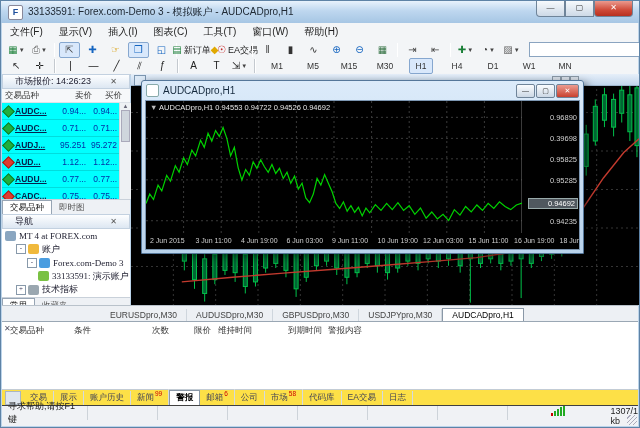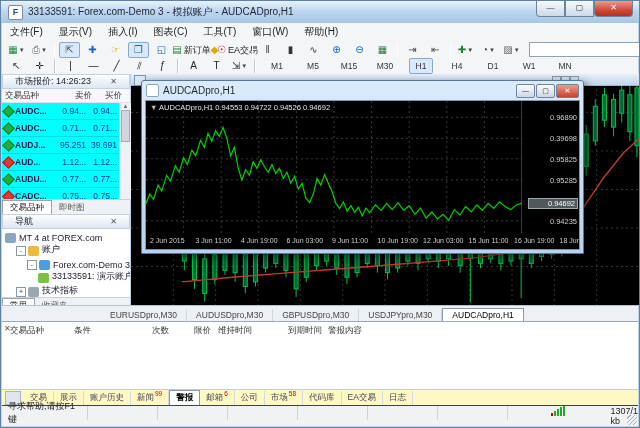--- a/index.html
+++ b/index.html
@@ -37,33 +37,33 @@
   
   .panel-h{position:absolute;left:1px;width:128px;height:15px;background:linear-gradient(#fdfeff,#dde7f2);
     border:1px solid #c3d1e0;font-size:9px;color:#223;display:flex;align-items:center;justify-content:space-between;
     padding:0 12px;box-sizing:border-box;}
   .panel-x{font-size:8px;color:#555;}
   .mw-cols{position:absolute;left:1px;top:88px;width:128px;height:14px;background:#f6f8fa;border-bottom:1px solid #dde2e8;
     display:grid;grid-template-columns:54px 33px 30px;font-size:8.5px;color:#333;align-items:center;box-sizing:border-box;padding-left:3px;}
   .mw-rows{position:absolute;left:1px;top:102px;width:117px;}
   .mw-row{height:16px;display:grid;grid-template-columns:13px 41px 32px 31px;align-items:center;background:#0ff;
     border-bottom:1px solid #0dd;}
-  .mw-sym{font-size:8.5px;color:#05224d;font-weight:bold;}
+  .mw-sym{font-size:8.5px;color:#05224d;font-weight:bold;text-decoration:underline;}
   .mw-px{font-size:8.5px;color:#0331a5;text-align:right;padding-right:2px;}
   .dia{width:7px;height:7px;transform:rotate(45deg);margin-left:2px;border:1px solid #064;}
   .dia.up{background:#1fae3d;border-color:#0c7a26;}
   .dia.down{background:#e03a2f;border-color:#9c1f16;}
   .mw-scroll{position:absolute;left:118px;top:102px;width:11px;height:96px;background:#eef1f4;border-left:1px solid #d4d9de;
     font-size:6px;color:#667;text-align:center;}
   .tabstrip{position:absolute;left:1px;width:128px;height:16px;background:#eef1f5;border-top:1px solid #c9d1da;
     display:flex;font-size:8.5px;color:#555;align-items:flex-end;}
   .tab{padding:1px 7px 2px 7px;}
   .tab.active{background:#fff;border:1px solid #97a5b4;border-bottom:none;color:#111;}
   .navtree{position:absolute;left:1px;top:228px;width:128px;height:68px;background:#fff;font-size:9px;color:#223;}
-  .trow{height:13.5px;display:flex;align-items:flex-end;white-space:nowrap;overflow:hidden;}
+  .trow{height:13.5px;display:flex;align-items:center;white-space:nowrap;overflow:hidden;font-family:Liberation Serif, serif;}
   .expbox{width:8px;height:8px;border:1px solid #8899aa;background:#fff;font-size:7px;line-height:7px;text-align:center;color:#335;margin-right:2px;flex:none;}
   .tico{width:11px;height:10px;border-radius:2px;margin-right:3px;flex:none;}
   .mwbody{position:absolute;left:1px;top:102px;width:128px;height:96px;background:#fff;}
   
   .workspace{position:absolute;left:130px;top:73px;width:508px;height:231px;background:#000;}
   .bgstrip{position:absolute;left:0;top:0;width:508px;height:11px;background:linear-gradient(#e6eff9,#c2d6ec);border-bottom:1px solid #9fb6cd;}
   .bgicon{position:absolute;left:3px;top:1px;width:10px;height:9px;background:#dce9f6;border:1px solid #7c96b0;}
   .bgbtn{position:absolute;top:2px;width:7px;height:6px;background:#d7dfe8;border:1px solid #8a98a6;}
   .fwin{position:absolute;left:10px;top:6px;width:441px;height:172px;background:linear-gradient(#dcebfa,#b9d3ec);
     border:1px solid #55779a;border-radius:3px 3px 0 0;box-shadow:3px 3px 8px rgba(0,0,0,.5);}
@@ -83,21 +83,21 @@
   
   .charttabs{position:absolute;left:100px;top:304px;right:1px;height:16px;background:#edf0f4;border-top:1px solid #b9c2cb;
     display:flex;align-items:flex-end;font-size:8.5px;color:#444;}
   .ctab{padding:1px 9px 2px 9px;border-right:1px solid #cfd6dd;}
   .ctab.active{background:#fff;border:1px solid #8a98a7;border-bottom:none;color:#000;}
   .tabsgap{position:absolute;left:1px;top:304px;width:99px;height:16px;background:#edf0f4;border-top:1px solid #b9c2cb;}
   
   .terminal{position:absolute;left:1px;top:320px;right:1px;height:68px;background:#fff;border-top:1px solid #9aa7b4;}
   .term-x{position:absolute;left:2px;top:2px;font-size:8px;color:#556;}
   .tcol{position:absolute;top:3px;font-size:8.5px;color:#333;}
-  .termtabs{position:absolute;left:1px;top:388px;right:1px;height:16px;background:#fef9c3;border-top:1px solid #c3ccd5;
+  .termtabs{position:absolute;left:1px;top:388px;right:1px;height:16px;background:#fde047;border-top:1px solid #c3ccd5;
     display:flex;align-items:flex-end;font-size:8.5px;color:#445;}
   .ttab{padding:1px 6px 2px 6px;border-right:1px solid #d4dae0;white-space:nowrap;}
   .ttab.active{background:#fff;border:1px solid #8a98a7;border-bottom:none;color:#000;font-weight:bold;}
   .badge{color:#c00;font-size:6.5px;vertical-align:super;margin-left:1px;}
   .ticonbox{width:14px;height:12px;background:#dfe6ee;border:1px solid #aab6c2;margin:0 3px 1px 3px;}
   
   .statusbar{position:absolute;left:1px;right:1px;top:404px;height:20px;background:#f0f2f5;border-top:1px solid #404040;
     display:flex;align-items:flex-start;font-size:9px;color:#222;gap:39px;}
   .seg{height:14px;border-right:1px solid #cdd3d9;display:flex;align-items:center;padding:0 6px;box-sizing:border-box;}
   .bars{display:flex;align-items:flex-end;height:10px;margin:0 4px;}
@@ -449,21 +449,21 @@
       <div class="mw-row">
         <div class="dia up"></div>
         <div class="mw-sym">AUDC...</div>
         <div class="mw-px">0.71...</div>
         <div class="mw-px">0.71...</div>
       </div>
       <div class="mw-row">
         <div class="dia up"></div>
         <div class="mw-sym">AUDJ...</div>
         <div class="mw-px">95.251</div>
-        <div class="mw-px">39.691</div>
+        <div class="mw-px">95.272</div>
       </div>
       <div class="mw-row">
         <div class="dia down"></div>
         <div class="mw-sym">AUD...</div>
         <div class="mw-px">1.12...</div>
         <div class="mw-px">1.12...</div>
       </div>
       <div class="mw-row">
         <div class="dia up"></div>
         <div class="mw-sym">AUDU...</div>

